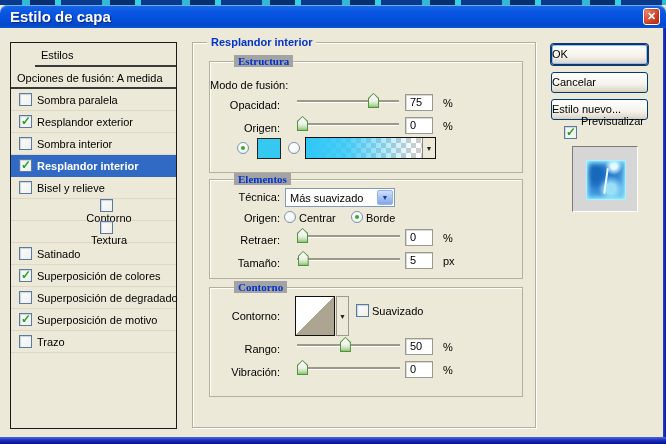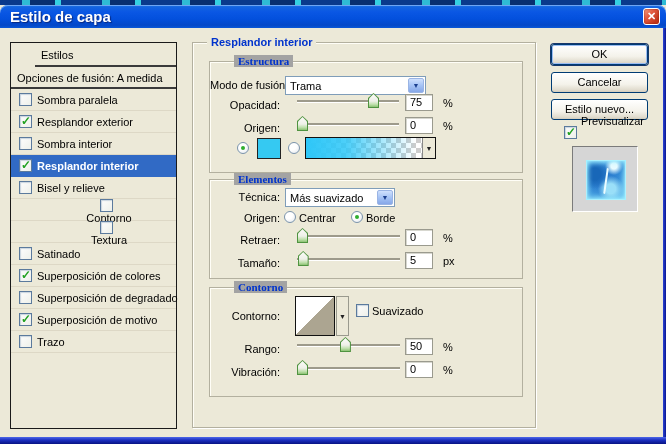--- a/index.html
+++ b/index.html
@@ -35,21 +35,21 @@
   
   .cb { width:13px; height:13px; background:linear-gradient(135deg,#fdfdfd,#eef0ea); border:1px solid #5b7a9d;
     box-shadow:inset 1px 1px 1px #c9d4de; position:relative; flex:none; cursor:pointer; }
   .cb.on::after { content:"✓"; position:absolute; left:1px; top:-2px; color:#21a121; font-weight:bold; font-size:12px; }
   .radio { width:12px; height:12px; border-radius:50%; border:1px solid #7b94ac;
     background:radial-gradient(circle at 35% 30%,#ffffff 40%,#dfe5ea); position:absolute; cursor:pointer; }
   .radio.on::after { content:""; position:absolute; left:3px; top:3px; width:4px; height:4px; border-radius:50%; background:#2fae2f; }
 
   .xp-btn { position:absolute; left:551px; width:97px; height:21px; border:1px solid #003c74; border-radius:3px;
     background:linear-gradient(180deg,#ffffff 0%,#f4f2ea 60%,#e0dbcd 90%,#d2ccbc 100%);
-    font-family:"Liberation Sans",sans-serif; font-size:11px; text-align:center; line-height:19px; cursor:pointer; }
+    font-family:"Liberation Sans",sans-serif; font-size:11px; text-align:left; line-height:19px; cursor:pointer; }
   .xp-btn.default { box-shadow:0 0 0 1px #17366b, inset 0 0 0 1px #9cbcf2; }
 
   .num { position:absolute; width:28px; height:17px; background:#fff; border:1px solid #9a9a8e;
     box-shadow:inset 1px 1px 0 #d7d7cf; padding-left:4px; line-height:15px; cursor:text; }
   .unit { position:absolute; left:233px; }
 
   .combo { position:absolute; height:19px; background:#fff; border:1px solid #7F9DB9; display:flex; align-items:center; cursor:pointer; }
   .combo-text { flex:1; padding-left:4px; white-space:nowrap; overflow:hidden; }
   .combo-btn { width:16px; height:15px; margin:1px; border-radius:2px;
     background:linear-gradient(180deg,#cfe0fd 0%,#a5c3f5 50%,#86a7e8 100%);
@@ -168,24 +168,20 @@
       </div>
   </div>
 
   <div class="main-panel">
     <span class="panel-title">Resplandor interior</span>
 
     <div class="group" style="left:16px;top:18px;width:314px;height:112px">
       <span class="group-title">Estructura</span>
 
       <span class="lbl" style="top:17px">Modo de fusión:</span>
-      <div class="combo" style="left:75px;top:14px;width:141px">
-        <span class="combo-text">Trama</span>
-        <span class="combo-btn">▼</span>
-      </div>
 
       <span class="lbl" style="top:37px">Opacidad:</span>
       <div class="slider" style="left:87px;top:30px;width:102px">
         <div class="track"></div>
           <div class="thumb" style="left: 71px;"></div>
       </div>
       <div class="num" style="left:195px;top:32px"><span>75</span></div>
       <span class="unit" style="top:35px">%</span>
 
       <span class="lbl" style="top:60px">Origen:</span>

